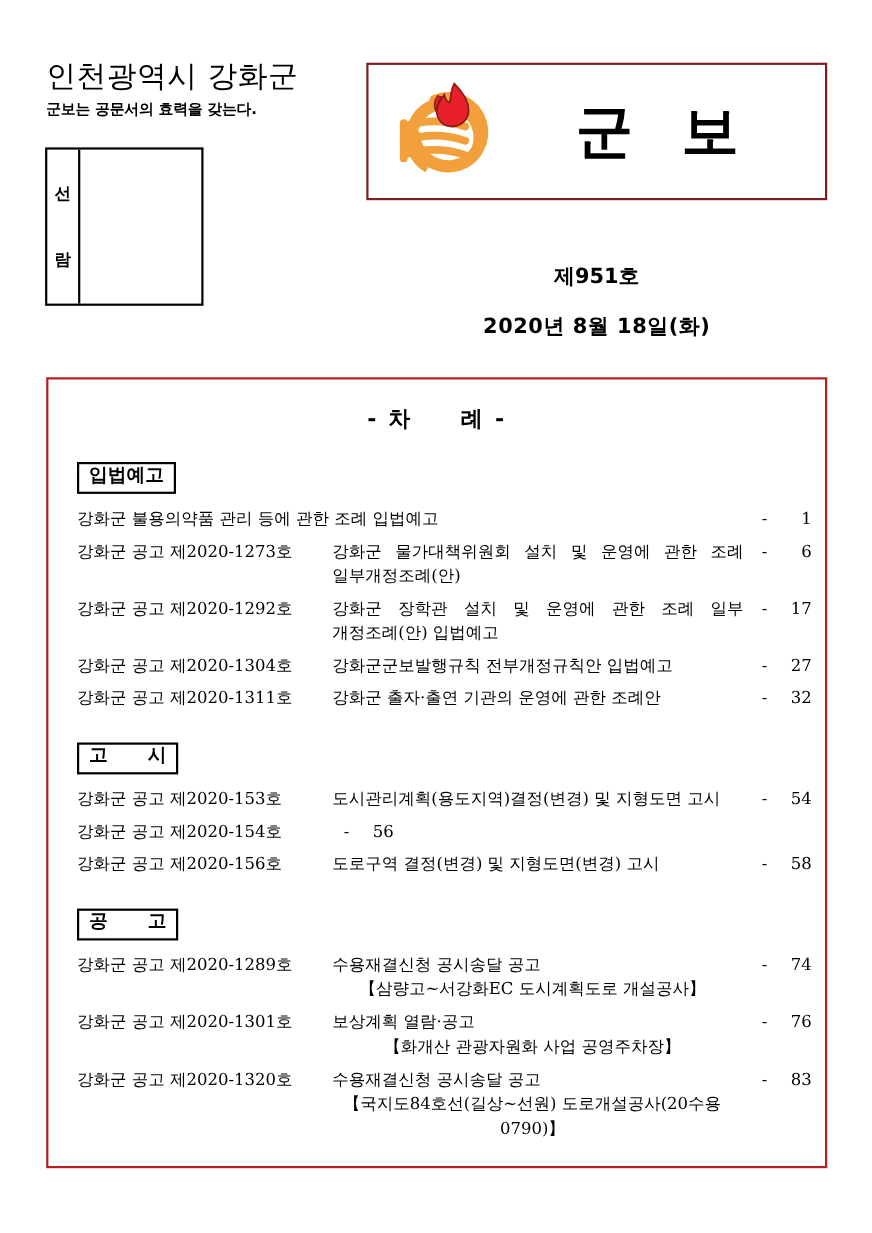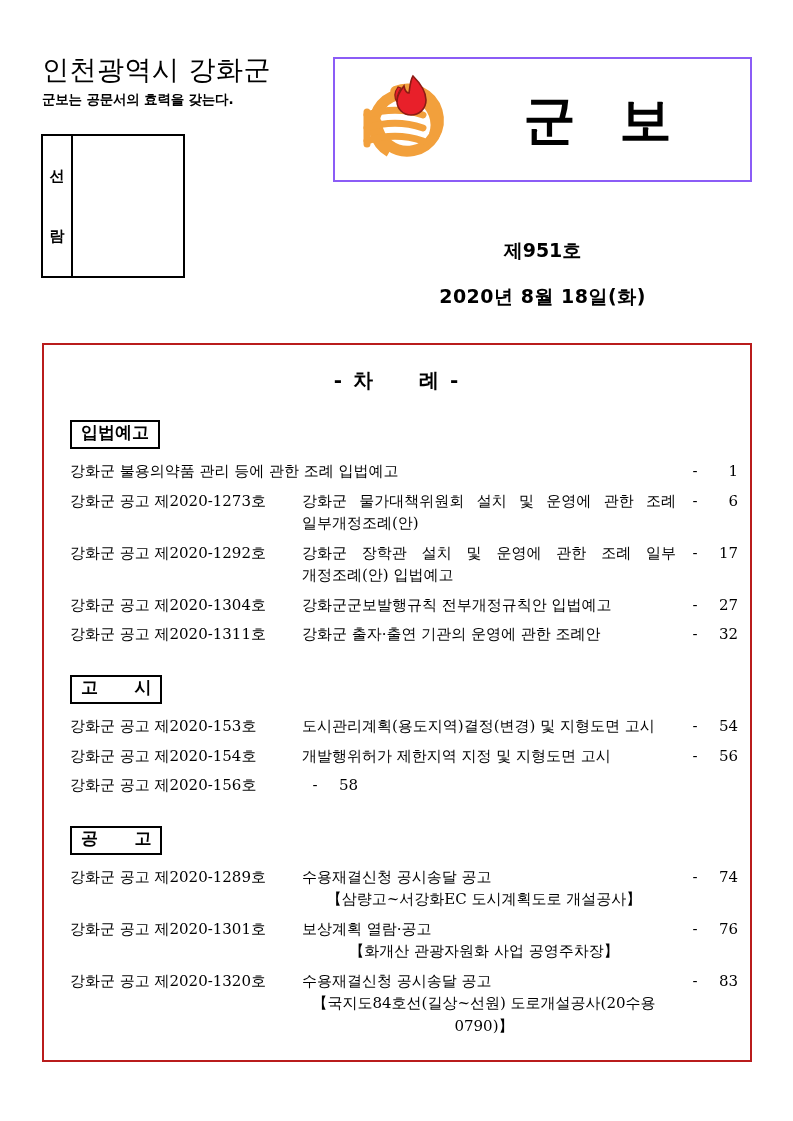--- a/index.html
+++ b/index.html
@@ -90,21 +90,21 @@
   }
   .stamp-sign-cell { flex: 1; }
 
   
   .masthead {
     position: absolute;
     left: 333px;
     top: 57px;
     width: 419px;
     height: 125px;
-    border: 2px solid #8b5cf6;
+    border: 2px solid #7f1d1d;
     box-sizing: border-box;
     display: flex;
     align-items: center;
   }
   .emblem {
     width: 96px;
     height: 104px;
     margin-left: 22px;
     flex: none;
     position: relative;
@@ -345,29 +345,29 @@
           <div class="entry-ref">강화군 공고 제2020-153호</div>
           <div class="entry-title">
             <span>도시관리계획(용도지역)결정(변경) 및 지형도면 고시</span>
           </div>
           <div class="entry-dash">-</div>
           <div class="entry-page">54</div>
         </div>
 
         <div class="entry">
           <div class="entry-ref">강화군 공고 제2020-154호</div>
-          <div class="entry-title">
-            <span>개발행위허가 제한지역 지정 및 지형도면 고시</span>
-          </div>
           <div class="entry-dash">-</div>
           <div class="entry-page">56</div>
         </div>
 
         <div class="entry">
           <div class="entry-ref">강화군 공고 제2020-156호</div>
+          <div class="entry-title">
+            <span>도로구역 결정(변경) 및 지형도면(변경) 고시</span>
+          </div>
           <div class="entry-dash">-</div>
           <div class="entry-page">58</div>
         </div>
 
       </div>
     </div>
 
     <div class="sec-gap"></div>
 
     <div class="section">

